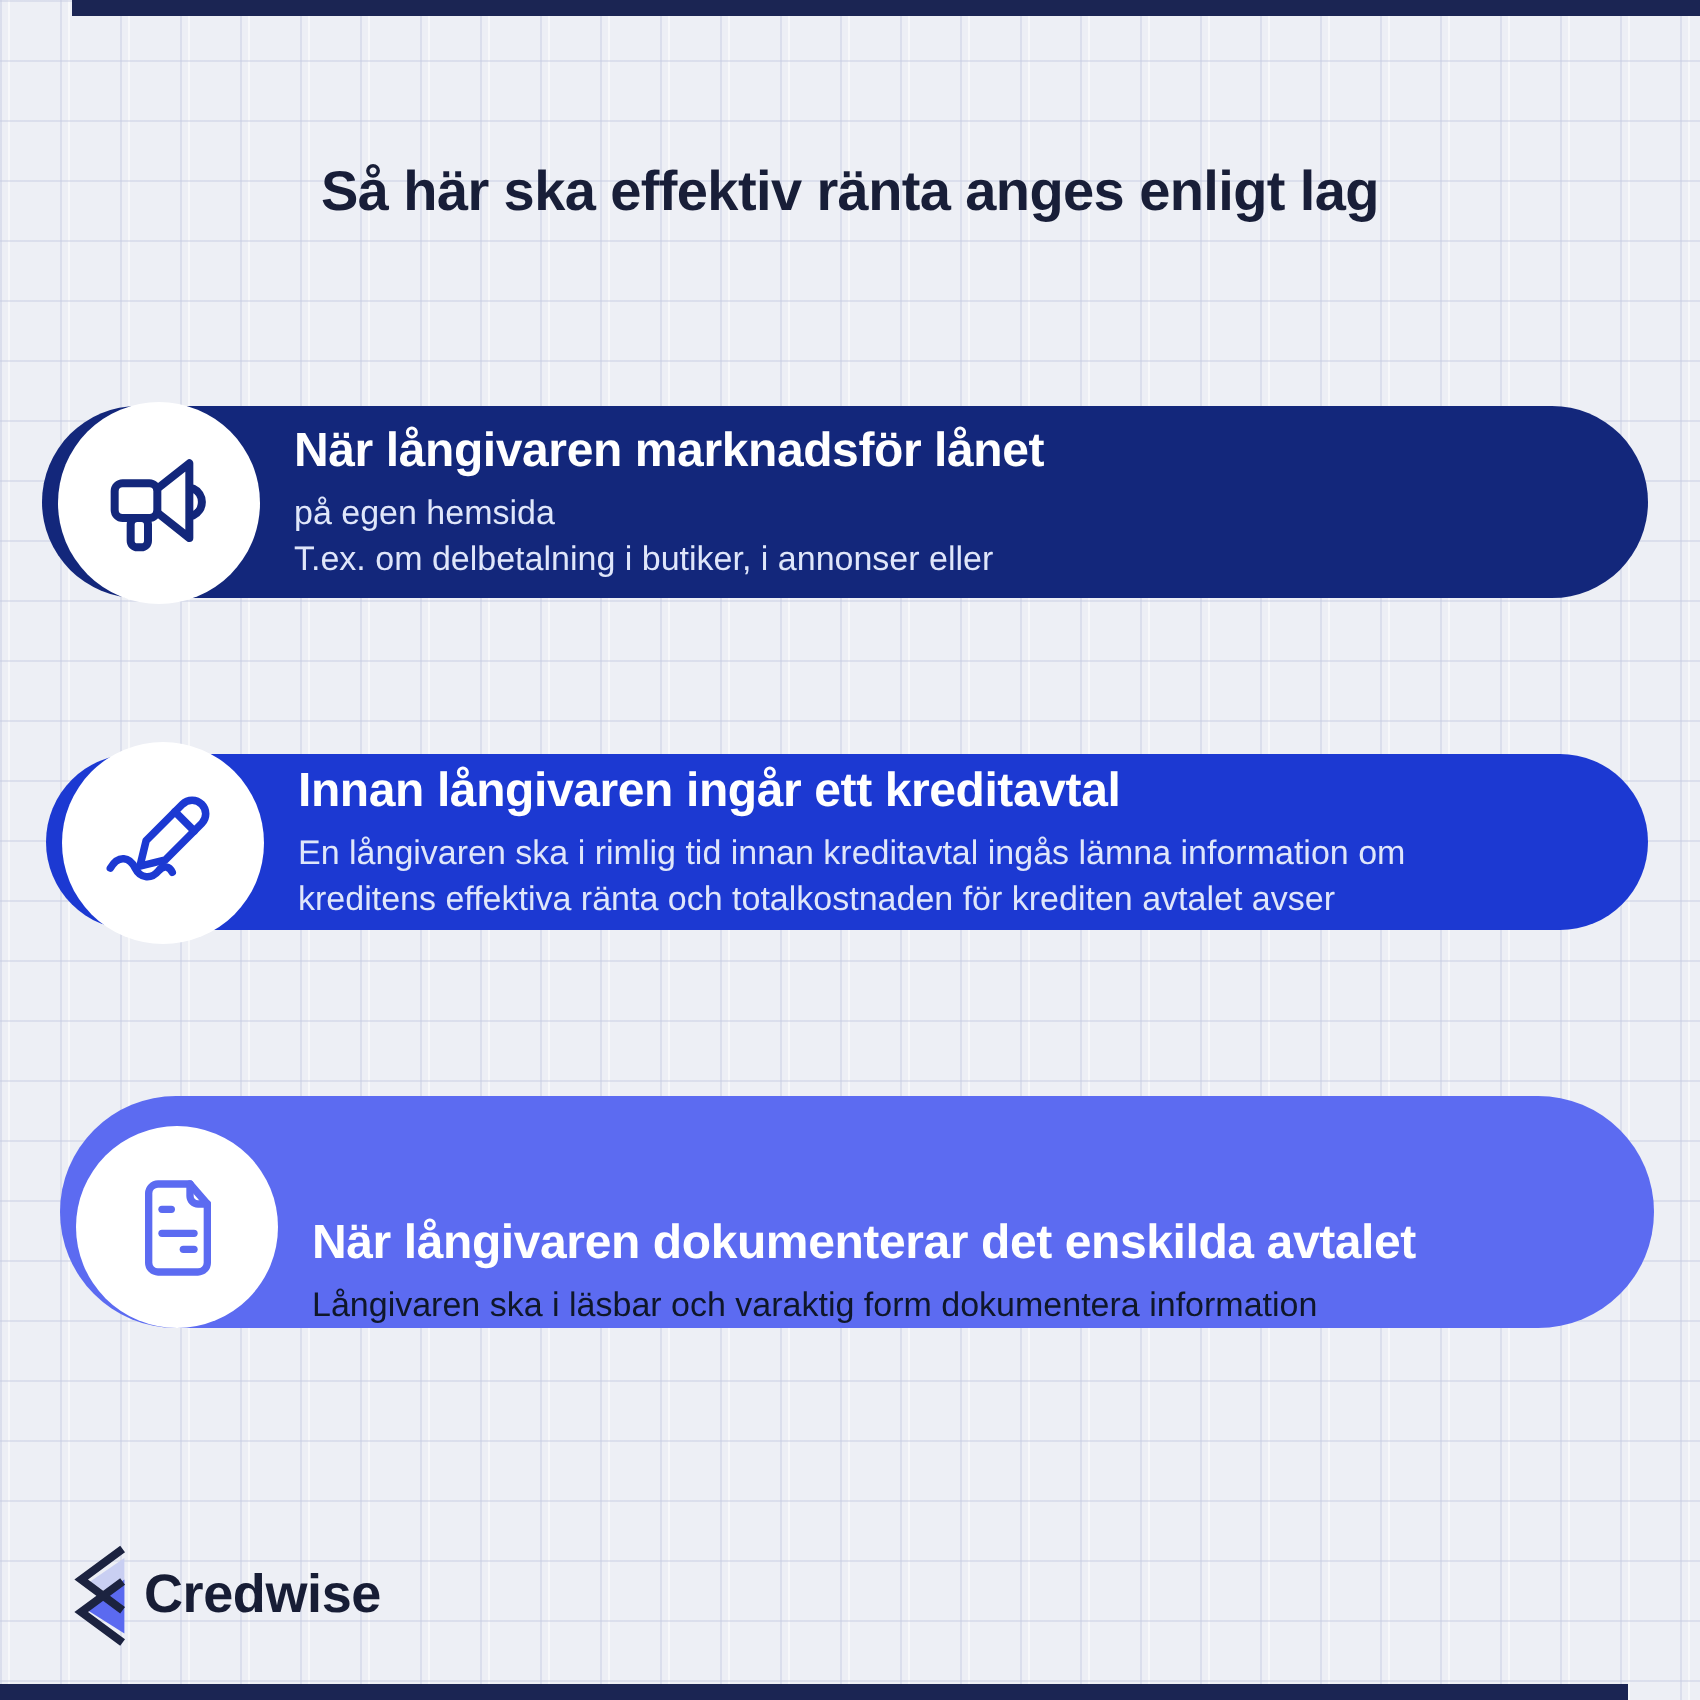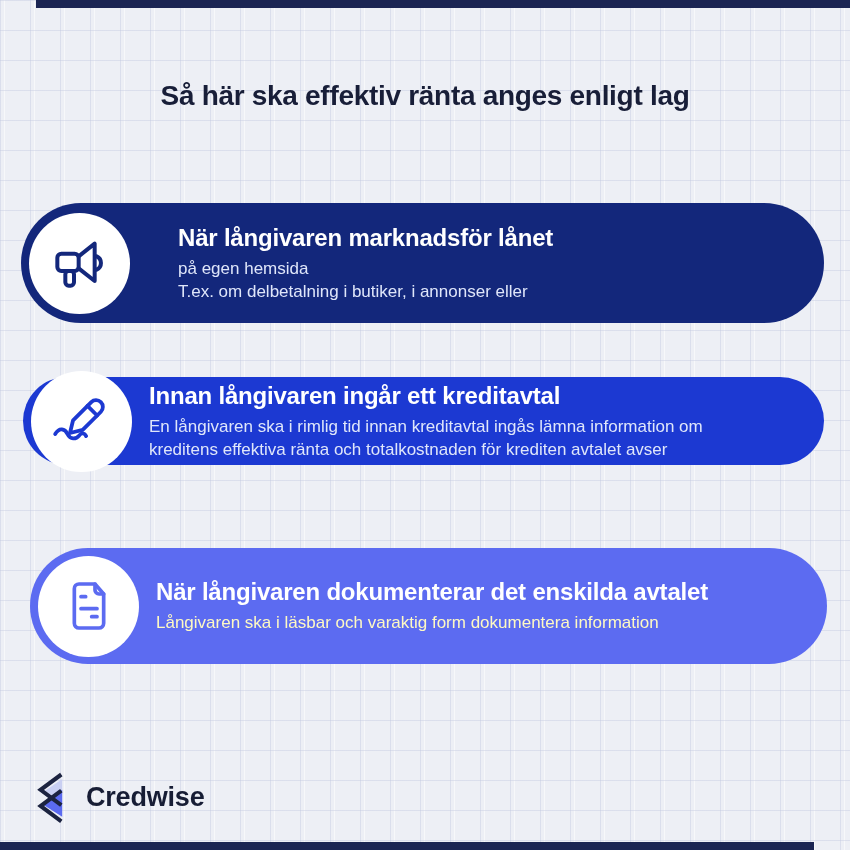--- a/index.html
+++ b/index.html
@@ -37,21 +37,21 @@
     color: #181e38;
   }
 
   .card {
     position: absolute;
     display: flex;
     align-items: center;
     border-radius: 60px;
     box-sizing: border-box;
   }
-  .card1 { left: 21px; top: 203px; width: 803px; height: 120px; gap: 31px; }
+  .card1 { left: 21px; top: 203px; width: 803px; height: 96px; }
   .card2 { left: 23px; top: 377px; width: 801px; height: 88px; }
   .card3 { left: 30px; top: 548px; width: 797px; height: 116px; }
 
   .icon-circle {
     flex: 0 0 auto;
     width: 101px; height: 101px;
     margin-left: 8px;
     background: #ffffff;
     border-radius: 50%;
     display: flex;
@@ -73,31 +73,31 @@
     color: #ffffff;
     white-space: nowrap;
   }
   .card-body-line {
     margin: 0;
     font-size: 17px;
     line-height: 23px;
     color: #dfe6fa;
     white-space: nowrap;
   }
-  .card3 .card-body-line { color: #fef9c3; }
+  .card3 .card-body-line { color: #0f172a; }
 
   .brand {
     position: absolute;
     left: 37px; top: 769px;
     display: flex;
     align-items: center;
   }
   .brand-mark { display: block; }
   .brand-name {
-    margin-left: 22px;
+    margin-left: 8px;
     font-size: 27px;
     font-weight: bold;
     letter-spacing: -0.2px;
     color: #171d35;
   }
 </style>
 </head>
 <body>
 
 <div class="frame">
@@ -130,21 +130,21 @@
         <path d="M9 67 C15 57 23 59 27 67 C31 75 39 75 44 69 C47.5 64.5 52 65.5 54 70"></path>
       </svg>
     </div>
     <div class="card-text">
       <h2 class="card-heading">Innan långivaren ingår ett kreditavtal</h2>
       <p class="card-body-line">En långivaren ska i rimlig tid innan kreditavtal ingås lämna information om</p>
       <p class="card-body-line">kreditens effektiva ränta och totalkostnaden för krediten avtalet avser</p>
     </div>
   </section>
 
-  <section class="card card3" style="background: rgb(92, 107, 241);">
+  <section class="card card3" style="background: rgb(92, 107, 241); align-items: flex-end;">
     <div class="icon-circle">
       <svg width="64" height="64" viewBox="0 0 96 96" fill="none" stroke="#5c6bf1" stroke-width="5.5" stroke-linejoin="round" stroke-linecap="round">
         <path d="M57 15 H33 a7 7 0 0 0 -7 7 v52 a7 7 0 0 0 7 7 h30 a7 7 0 0 0 7 -7 V30 Z"></path>
         <path d="M57 15 v9 a6 6 0 0 0 6 6 h7"></path>
         <path d="M36 34 h7"></path>
         <path d="M36 52 h24"></path>
         <path d="M52 64 h8"></path>
       </svg>
     </div>
     <div class="card-text">

